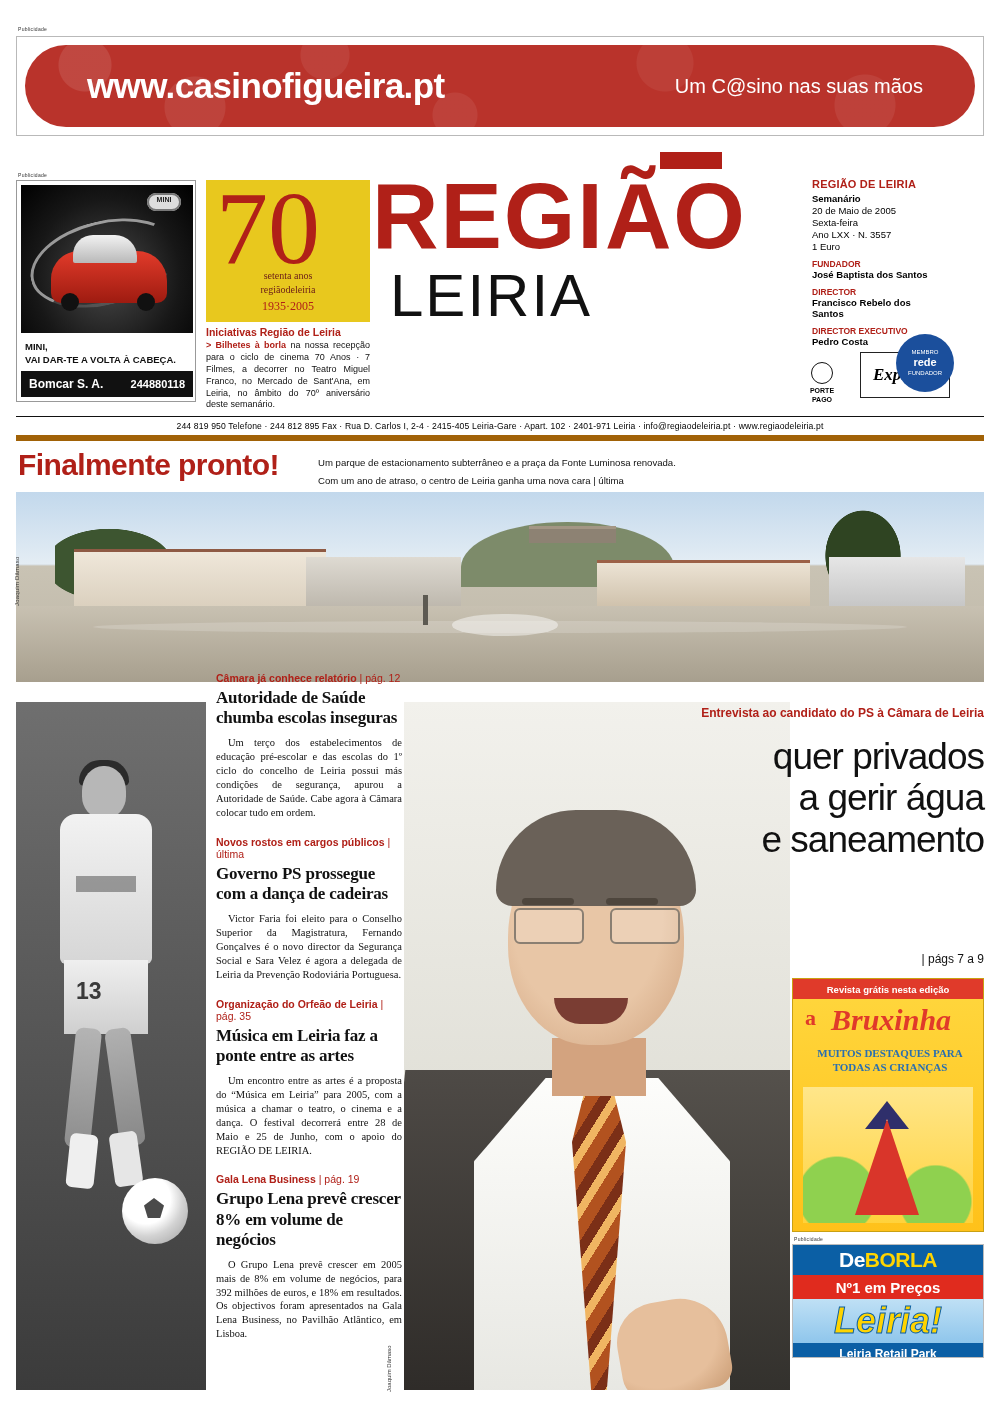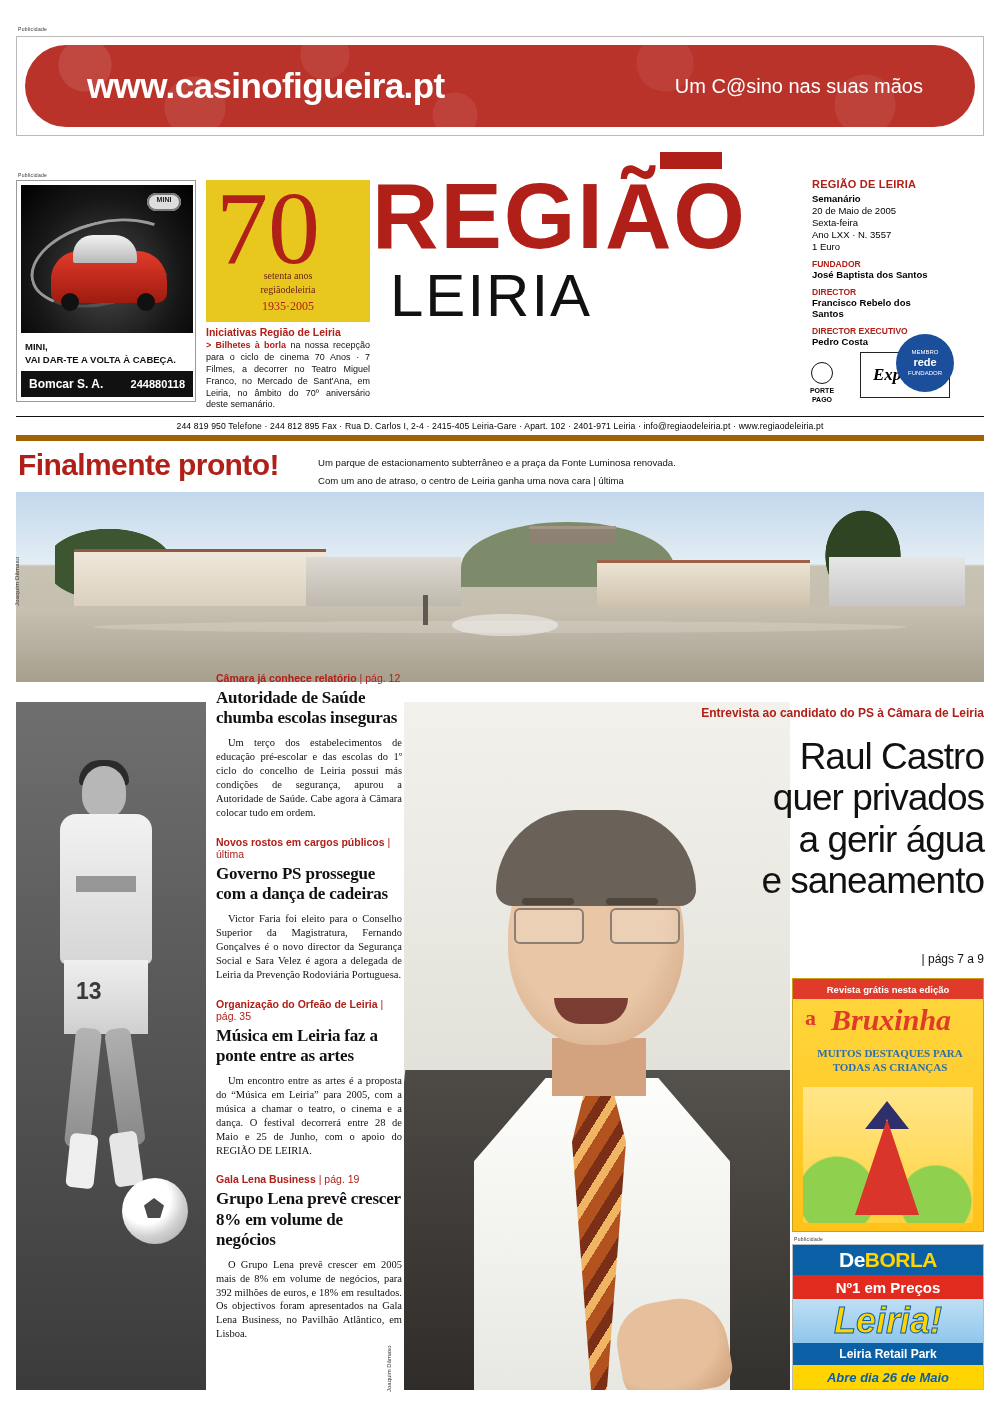--- a/index.html
+++ b/index.html
@@ -491,21 +491,21 @@
     background: #f2c9a0; border-radius: 50%;
   }
   .brux-hat {
     position: absolute; left: 62px; bottom: 94px; width: 44px; height: 28px;
     background: #2f2f6b; clip-path: polygon(50% 0, 100% 100%, 0 100%);
   }
 
   
   .pub-deborla { position: absolute; left: 794px; top: 1236px; }
   .deborla {
-    position: absolute; left: 792px; top: 1244px; width: 192px; height: 146px;
+    position: absolute; left: 792px; top: 1244px; width: 192px; height: 114px;
     border: 1px solid #bbb; background: #ffffff; overflow: hidden;
   }
   .db-top {
     position: absolute; left: 0; top: 0; width: 100%; height: 30px;
     background: #0b5fa5;
     display: flex; align-items: center; justify-content: center;
   }
   .db-top span { color: #fff; font-size: 21px; font-weight: bold; letter-spacing: -.5px; }
   .db-top span em { color: #ffd400; font-style: normal; }
   .db-n1 {
@@ -697,21 +697,20 @@
     <div class="ivp-hair"></div>
     <div class="ivp-brow"></div>
     <div class="ivp-glasses"></div>
     <div class="ivp-mouth"></div>
     <div class="ivp-hand"></div>
   </div>
   <div class="photo-credit-2">Joaquim Dâmaso</div>
 
   <div class="iv-kicker">Entrevista ao candidato do PS à Câmara de Leiria</div>
   <div class="iv-headline">
-    <div>Raul Castro</div>
     <div>quer privados</div>
     <div>a gerir água</div>
     <div>e saneamento</div>
   </div>
   <div class="iv-pages">| págs 7 a 9</div>
 
   <div class="brux">
     <div class="brux-ribbon">Revista grátis nesta edição</div>
     <div class="brux-a">a</div>
     <div class="brux-title">Bruxinha</div>

